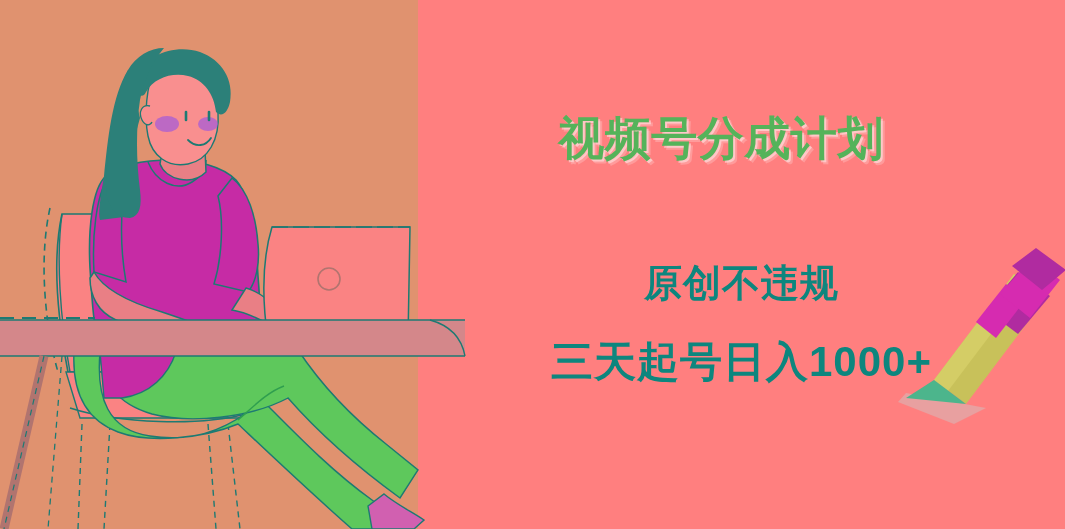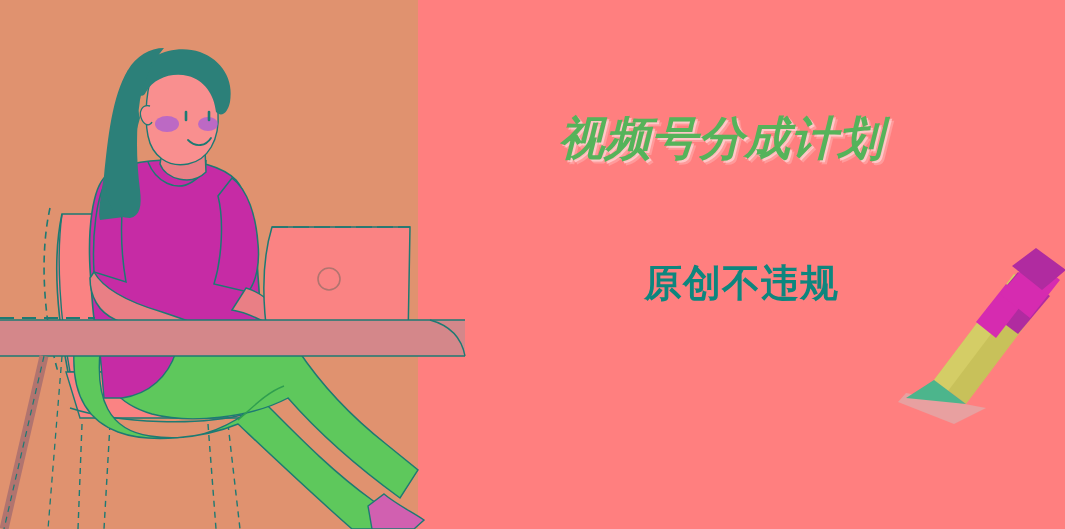--- a/index.html
+++ b/index.html
@@ -57,21 +57,20 @@
     width: 606px;
     text-align: center;
     color: #55b35a;
     font-weight: 700;
     letter-spacing: 0.5px;
     line-height: 1.0;
     white-space: nowrap;
     text-shadow:
        2px 2px 0 rgba(255,255,255,0.45),
        4px 4px 0 rgba(255,255,255,0.22);
-    font-style: italic;
   }
   .headline-1 { top: 115px; font-size: 46px; }
   .headline-2 { top: 182px; font-size: 46px; }
 
   .subline {
     position: absolute;
     left: 0;
     width: 647px;
     text-align: center;
     color: #0d867e;
@@ -211,15 +210,16 @@
     <path d="M110 46 L142 10 L170 32 L140 70 Z" fill="#d62bb0"></path>
 
     <path d="M122 18 L146 0 L176 22 L152 42 Z" fill="#b02ba0"></path>
 
     <path d="M44 132 L76 156 L16 150 Z" fill="#4cb58c"></path>
   </svg>
 
   <div class="copy-block">
     <div class="headline headline-1">视频号分成计划</div>
     <div class="subline subline-1">原创不违规</div>
+    <div class="subline subline-2">三天起号日入1000+</div>
   </div>
 
 </div>
 
 </body></html>

